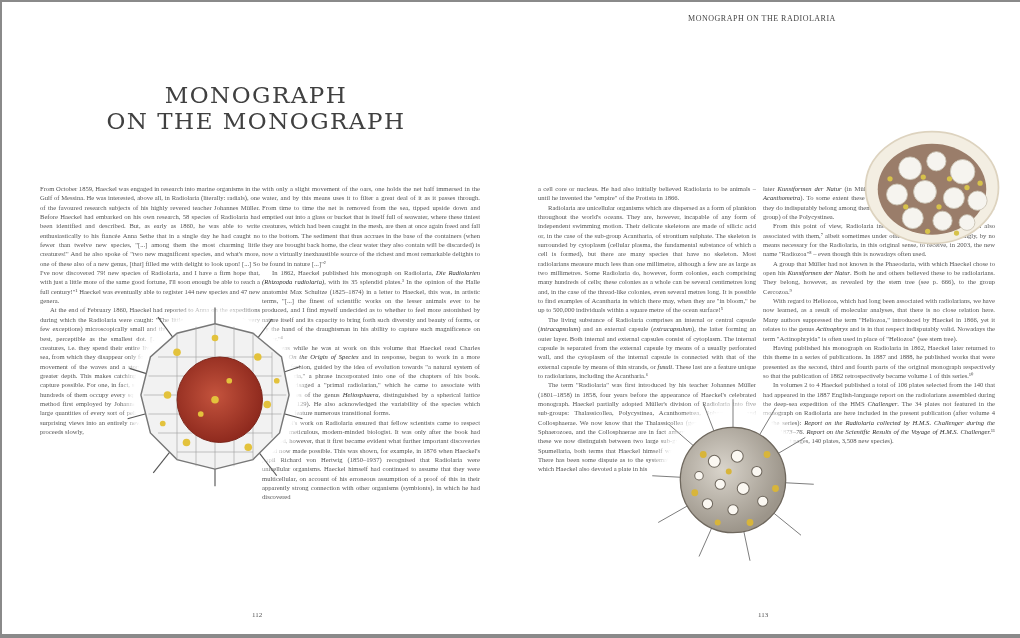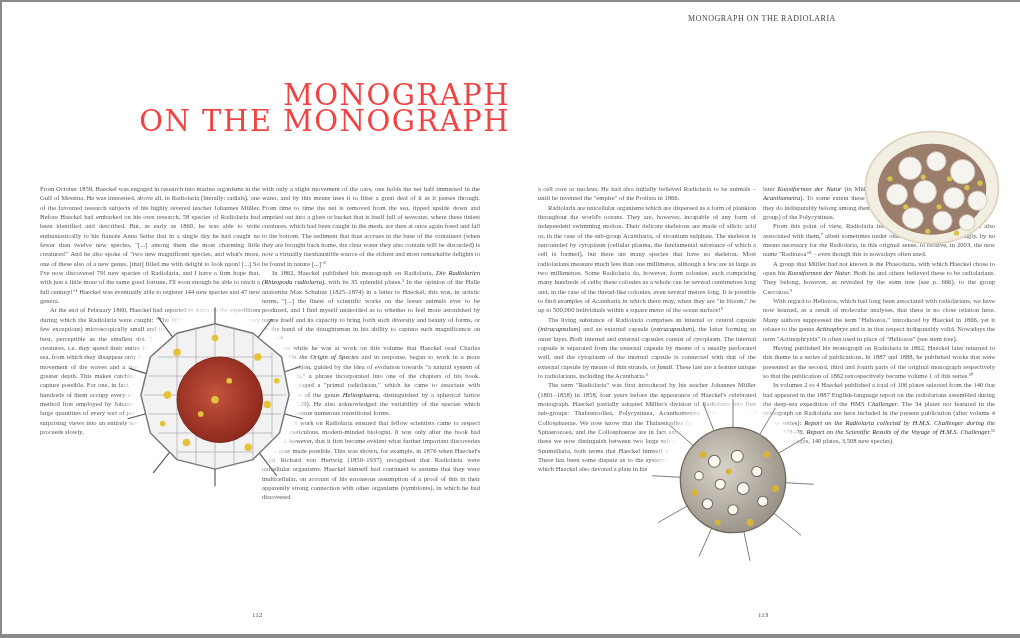--- a/index.html
+++ b/index.html
@@ -6,23 +6,23 @@
   html, body { width: 1020px; height: 638px; overflow: hidden; background: #8a8a8a; }
   body { font-family: "DejaVu Serif", serif; color: #4a4a4a; position: relative; }
 
   .spread { position: absolute; left: 0; top: 0; width: 1020px; height: 638px; background: #8a8a8a; }
   .page { position: absolute; top: 2px; height: 632px; background: #fff; overflow: hidden; }
   .page-left { left: 2px; width: 508px; }
   .page-right { left: 508px; width: 584px; }
   .gutter { position: absolute; left: 508px; top: 2px; width: 4px; height: 632px;
             background: linear-gradient(to right, #ececec, #fafafa, #ececec); }
 
-  .title { position: absolute; left: 0; width: 508px; top: 80px; text-align: right;
-           font-family: "DejaVu Serif", serif; font-size: 29px; line-height: 26px;
-           letter-spacing: 1.5px; color: #ef4444; font-weight: normal; }
+  .title { position: absolute; left: 0; width: 508px; top: 80px; text-align: center;
+           font-family: "DejaVu Serif", serif; font-size: 23px; line-height: 26px;
+           letter-spacing: 1.5px; color: #404040; font-weight: normal; }
   .running-head { position: absolute; top: 12px; left: 0; width: 508px; text-align: center;
            font-family: "Liberation Serif", serif; font-size: 8px; letter-spacing: 0.5px; color: #444; }
 
   .col { position: absolute; font-family: "Liberation Serif", serif; font-size: 6.6px;
          line-height: 9.35px; color: #555; text-align: justify; }
   .col p { margin: 0; }
   .col p.indent { text-indent: 10px; }
   .col i { font-style: italic; color: #333; }
 
   .folio { position: absolute; font-family: "Liberation Serif", serif; font-size: 7px; color: #555; top: 609px; }

